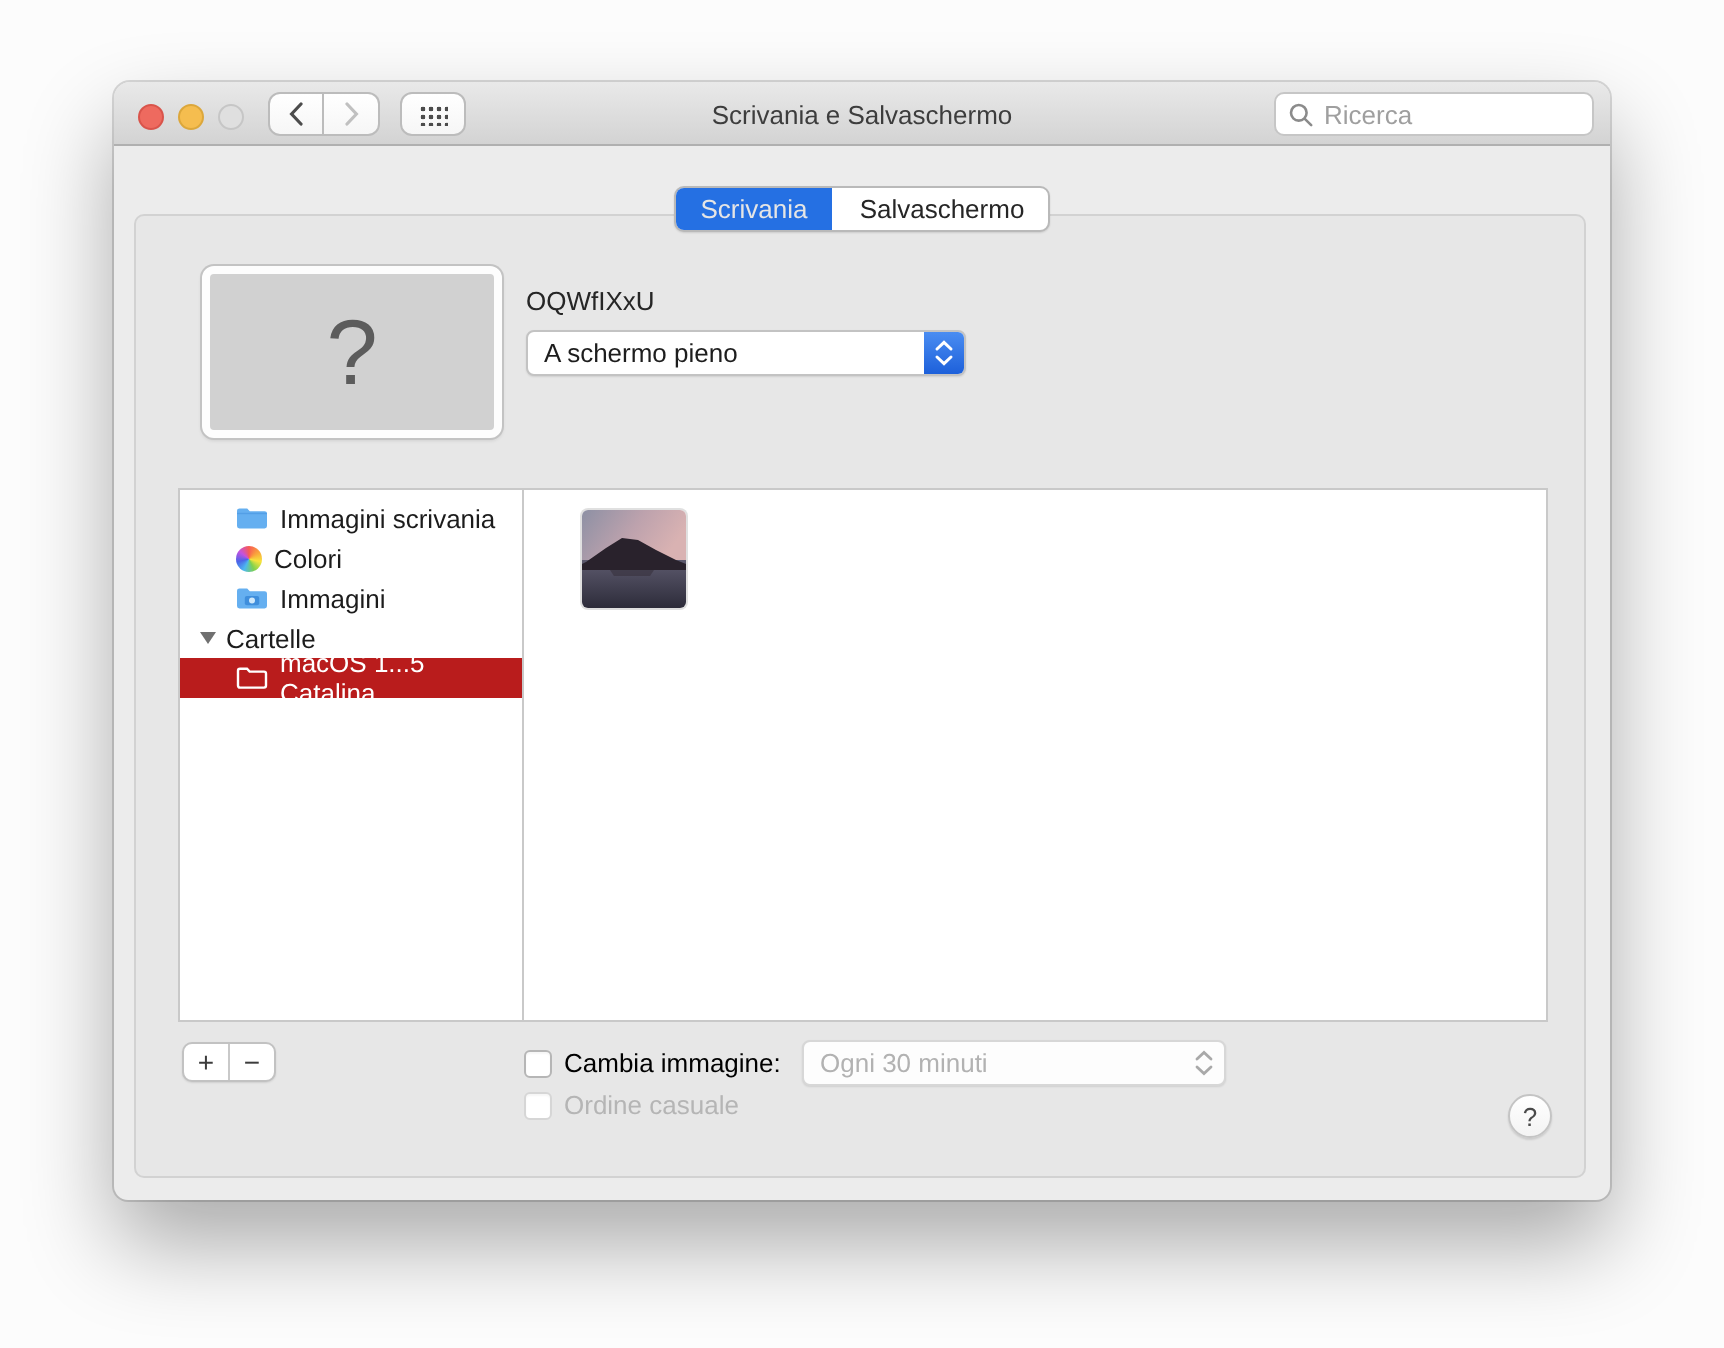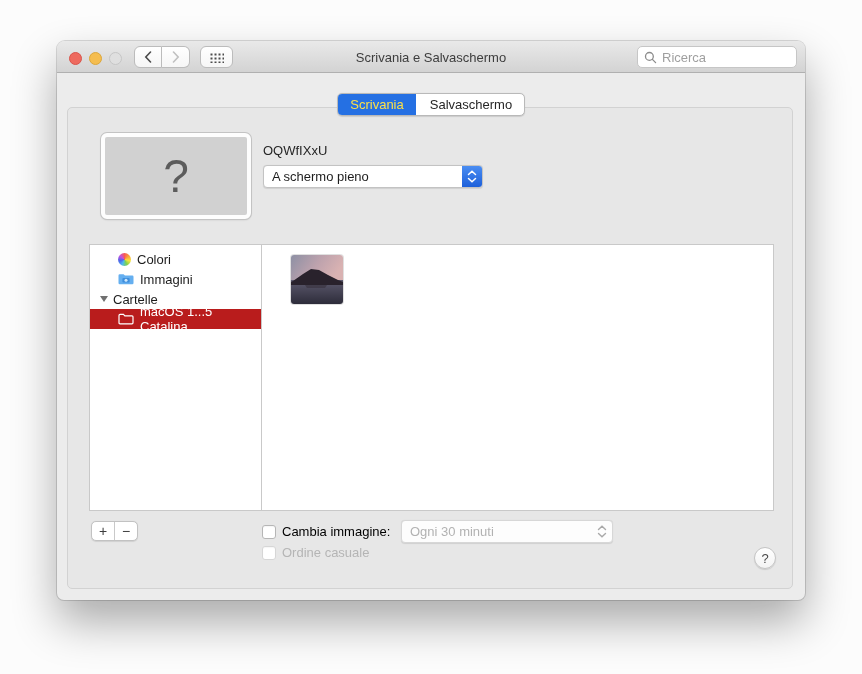--- a/index.html
+++ b/index.html
@@ -61,21 +61,21 @@
   .search .mag { position:absolute; left:6px; top:4px; }
   
   .tabbar {
     position:absolute; left:280px; top:52px; width:188px; height:23px;
     display:flex; border:1px solid #b9b9b9; border-radius:5px;
     background:#fff; overflow:hidden; z-index:3;
     box-shadow:0 0.5px 1px rgba(0,0,0,0.12);
   }
   .tab { flex:none; display:flex; align-items:center; justify-content:center;
     font-size:13px; color:#262626; cursor:default; }
-  .tab.sel { background:#2570e3; color:#fde047; }
+  .tab.sel { background:#2570e3; color:#e5e5e5; }
   .tab-0 { width:78px; } .tab-1 { width:110px; }
   
   .groupbox {
     position:absolute; left:10px; top:66px; width:726px; height:482px;
     background:#e7e7e7; border:1px solid #d2d2d2; border-radius:5px; z-index:1;
   }
   
   .preview {
     position:absolute; left:33px; top:25px; width:150px; height:86px;
     background:#d1d1d1; border:4px solid #fdfdfd; border-radius:6px;
@@ -205,20 +205,29 @@
         <svg width="10" height="6" viewBox="0 0 10 6">
             <path d="M1.5 1.5 L5 4.8 L8.5 1.5" stroke="#fff" stroke-width="1.5" fill="none" stroke-linecap="round"></path>
           </svg>
       </span>
     </div>
 
     <div class="panels">
       <div class="side">
 
 
+        <div class="tree-row">
+          <span class="ic">
+            <svg width="16" height="12" viewBox="0 0 16 12">
+              <path d="M0.5 2.4 Q0.5 1.2 1.7 1.2 L5.6 1.2 L6.9 2.6 L14.3 2.6 Q15.5 2.6 15.5 3.8 L15.5 10 Q15.5 11.2 14.3 11.2 L1.7 11.2 Q0.5 11.2 0.5 10 Z" fill="#65aff0"></path>
+              <path d="M0.5 3.4 L15.5 3.4 L15.5 4.1 L0.5 4.1 Z" fill="#539fe6"></path>
+            </svg>
+          </span>
+          <span>Immagini scrivania</span>
+        </div>
 
         <div class="tree-row">
           <span class="ic">
               <span class="colorwheel"></span>
             </span>
           <span>Colori</span>
         </div>
 
         <div class="tree-row">
           <span class="ic">

